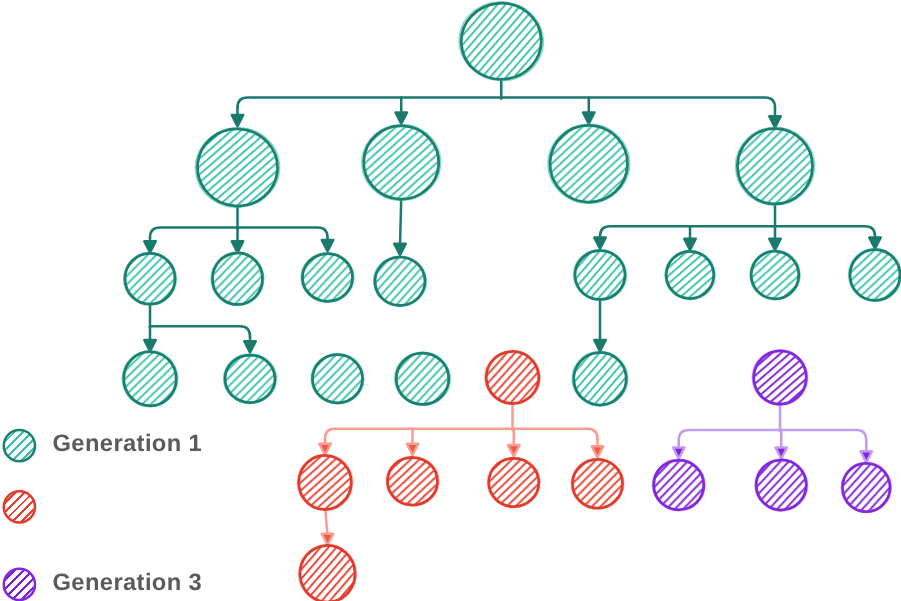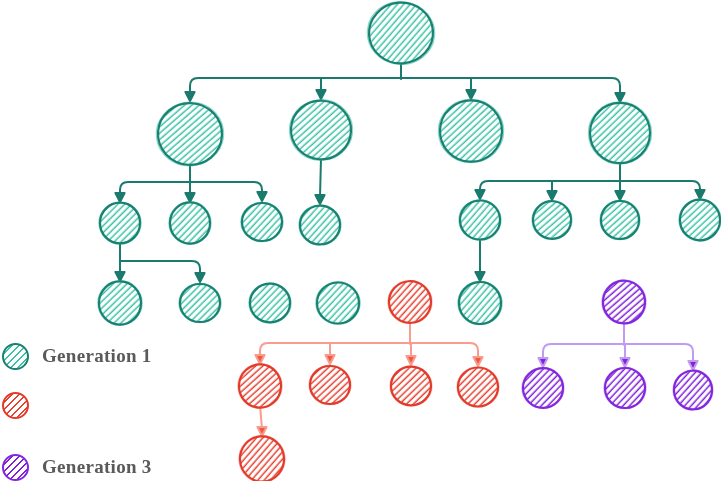--- a/index.html
+++ b/index.html
@@ -1,18 +1,18 @@
 <!DOCTYPE html>
 <html><head>
 <meta charset="utf-8">
 <title>Tree diagram</title>
 <style>
   html,body{margin:0;padding:0;background:#ffffff;}
   #stage{position:relative;width:721px;height:481px;background:#ffffff;overflow:hidden;
-         font-family:Liberation Serif, serif;}
+         font-family:Liberation Sans, sans-serif;}
   #tree-svg{position:absolute;left:0;top:0;width:721px;height:481px;}
   .legend{position:absolute;left:2px;top:340px;width:220px;}
   .legend-row{position:absolute;left:0;height:32px;display:flex;align-items:center;}
   .legend-row.r0{top:0px;}
   .legend-row.r1{top:49px;}
   .legend-row.r2{top:99px;margin-top:12px;}
   .swatch{display:inline-block;width:27px;height:27px;border-radius:50%;
           border:2.2px solid #000;box-sizing:border-box;flex:0 0 auto;}
   .legend-label{margin-left:13px;font-size:19px;font-weight:700;color:#5a5a5a;
                 letter-spacing:0.3px;white-space:nowrap;}

